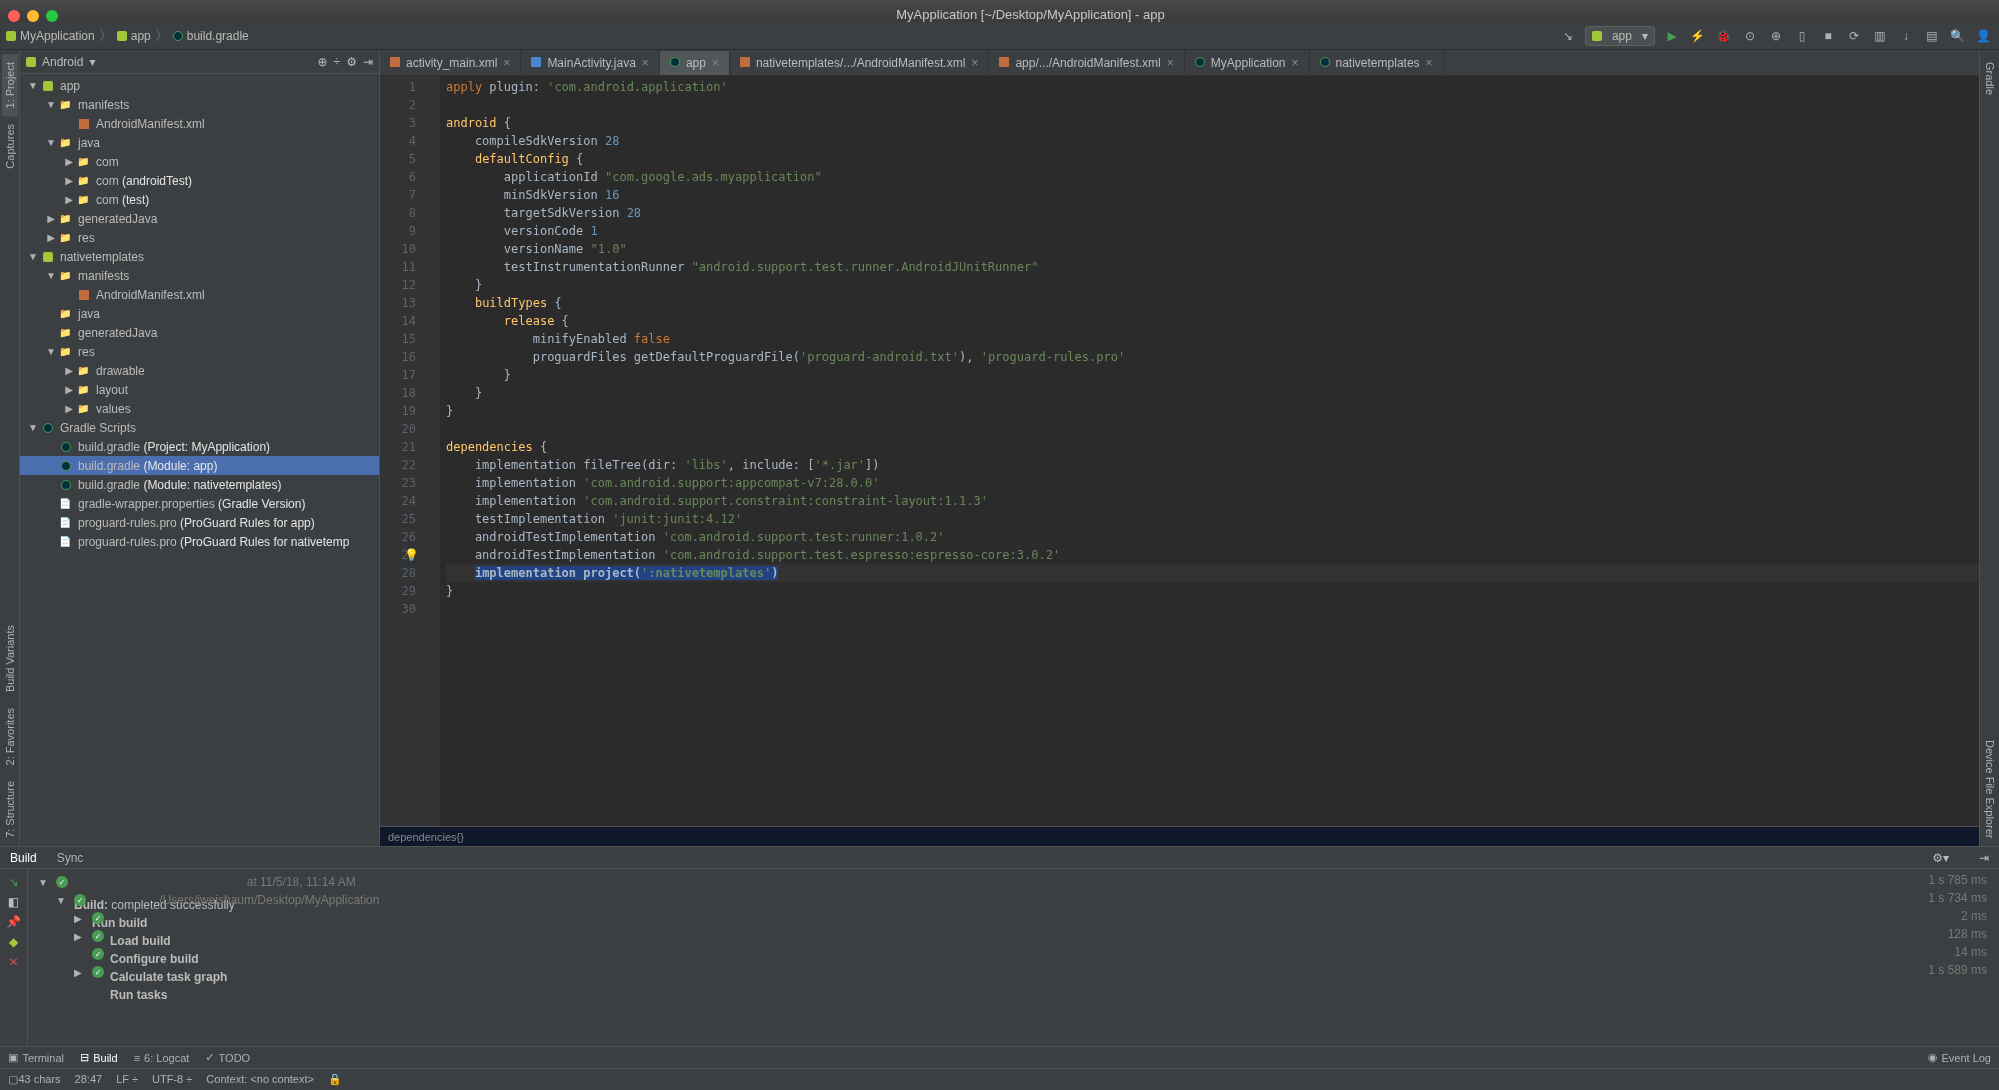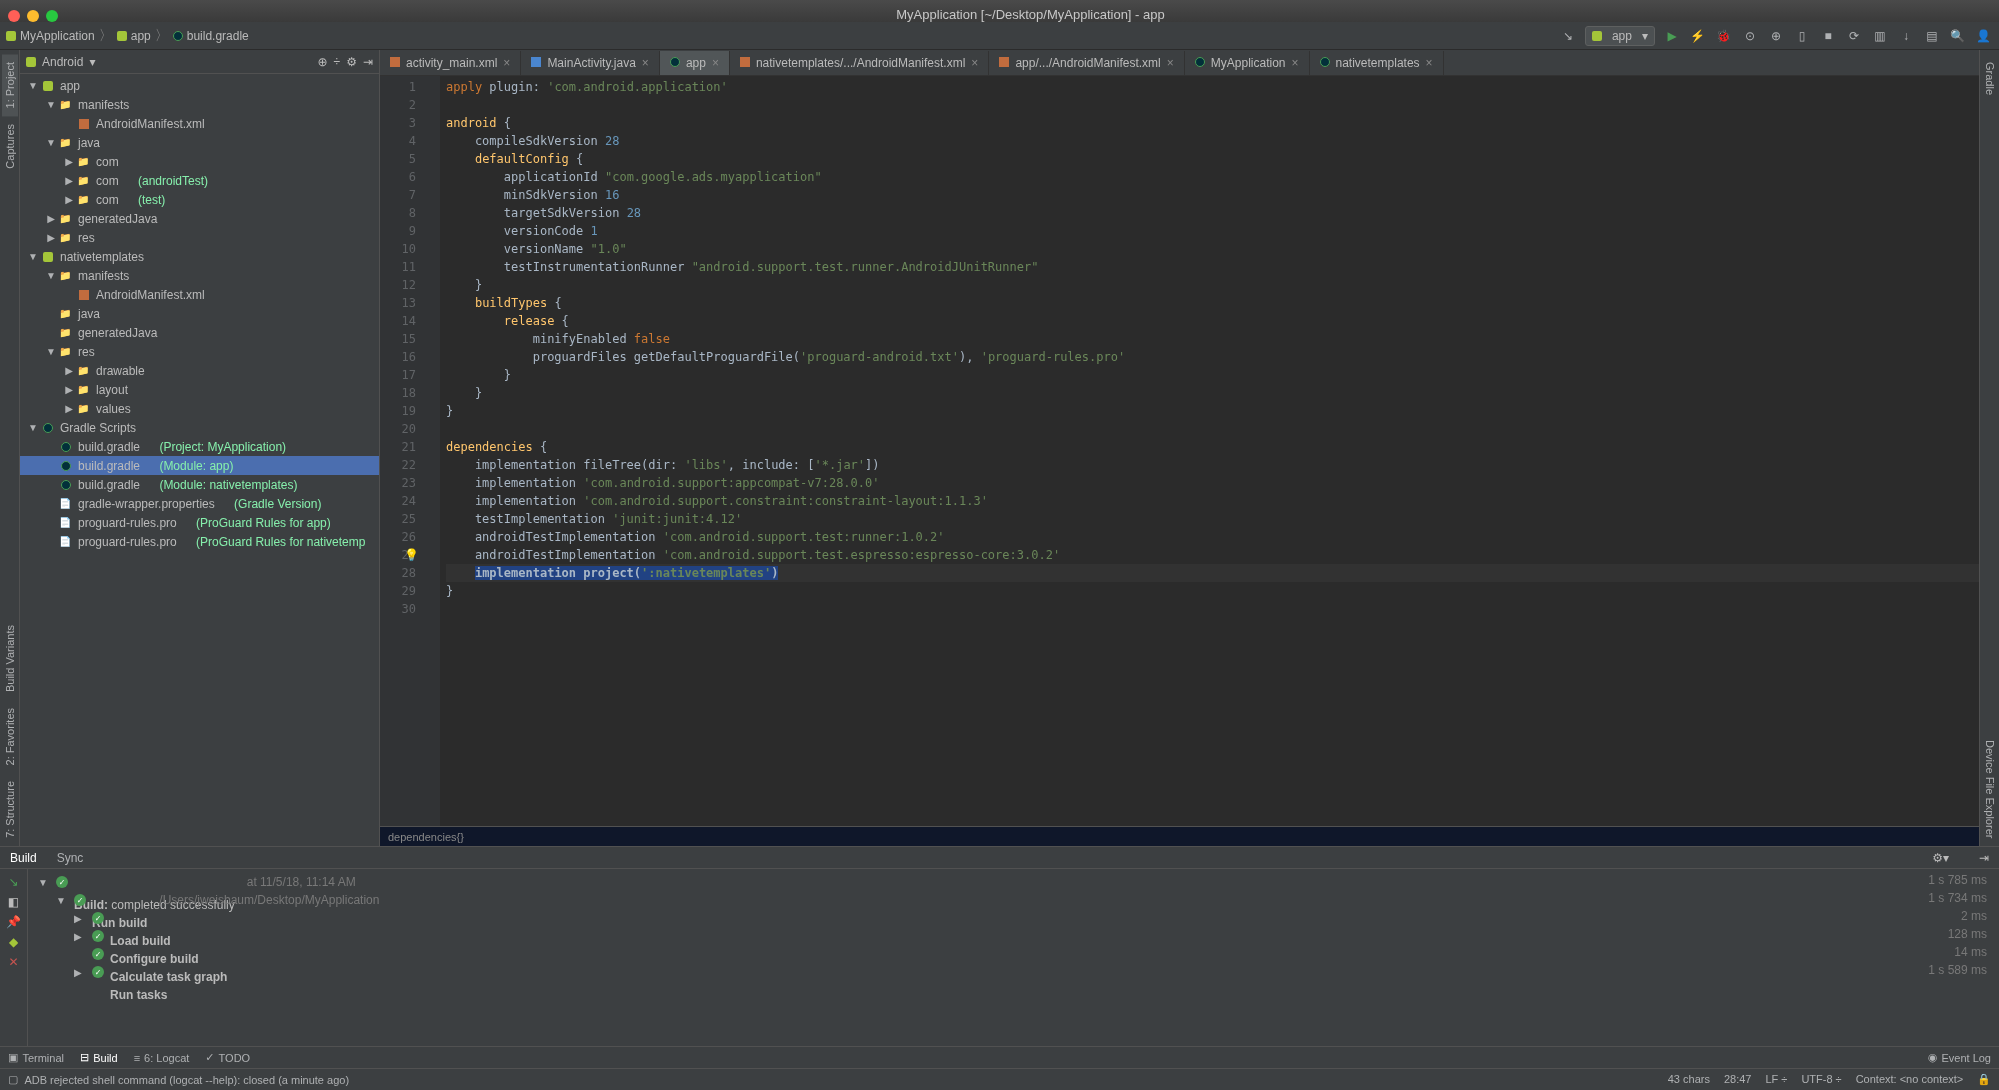--- a/index.html
+++ b/index.html
@@ -67,21 +67,21 @@
 .panel-header-icons { display: flex; gap: 6px; }
 .tree { flex: 1; overflow: auto; padding: 2px 0; }
 .tree-item {
   display: flex; align-items: center; height: 19px; padding-right: 6px;
   cursor: pointer; white-space: nowrap;
 }
 .tree-item.selected { background: #4b6eaf; }
 .tree-arrow { width: 14px; text-align: center; color: #afb1b3; font-size: 10px; }
 .tree-icon { width: 16px; height: 16px; display: flex; align-items: center; justify-content: center; margin-right: 4px; }
 .tree-label { color: #bbb; }
-.tree-label .muted { color: #86efac; margin-left: 16px; }
+.tree-label .muted { color: #e5e5e5; }
 .folder-icon::before { content: "📁"; font-size: 10px; }
 .editor-area { flex: 1; display: flex; flex-direction: column; min-width: 0; background: #2b2b2b; }
 .tab-bar { height: 26px; background: #3c3f41; display: flex; align-items: flex-end; border-bottom: 1px solid #323232; }
 .ed-tab {
   display: flex; align-items: center; gap: 6px; padding: 5px 10px;
   background: #3c3f41; color: #bbb; font-size: 12px; border-right: 1px solid #323232;
 }
 .ed-tab.active { background: #515658; }
 .ed-close { color: #888; font-size: 12px; }
 .editor-body { flex: 1; display: flex; overflow: hidden; }
@@ -544,21 +544,20 @@
   <span class="bt-item">▣ <span>Terminal</span></span>
   <span class="bt-item active">⊟ <span>Build</span></span>
   <span class="bt-item">≡ <span>6: Logcat</span></span>
   <span class="bt-item">✓ <span>TODO</span></span>
   <div class="bt-spacer"></div>
   <span class="bt-item">◉ <span>Event Log</span></span>
 </div>
 
 <div class="status-bar">
   <span>▢</span>
-  <div class="sb-left" style="margin-left:6px">ADB rejected shell command (logcat --help): closed (a minute ago)</div>
   <div class="sb-right">
     <span>43 chars</span>
     <span>28:47</span>
     <span>LF ÷</span>
     <span>UTF-8 ÷</span>
     <span>Context: &lt;no context&gt;</span>
     <span>🔒</span>
   </div>
 </div>
 

